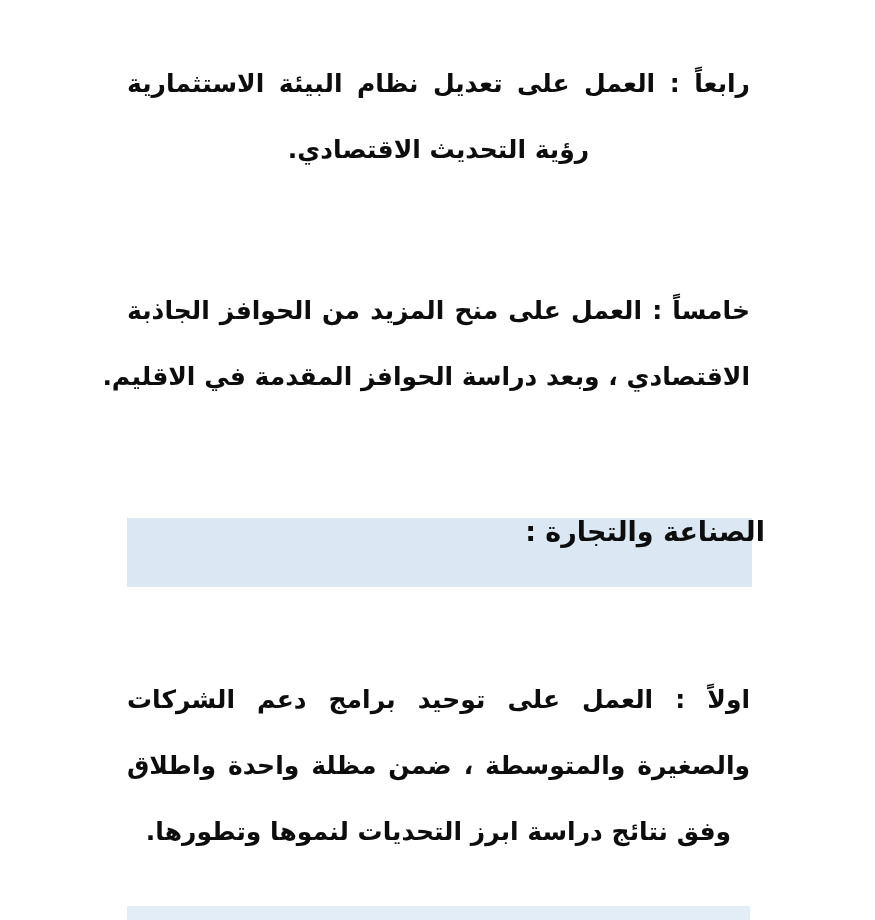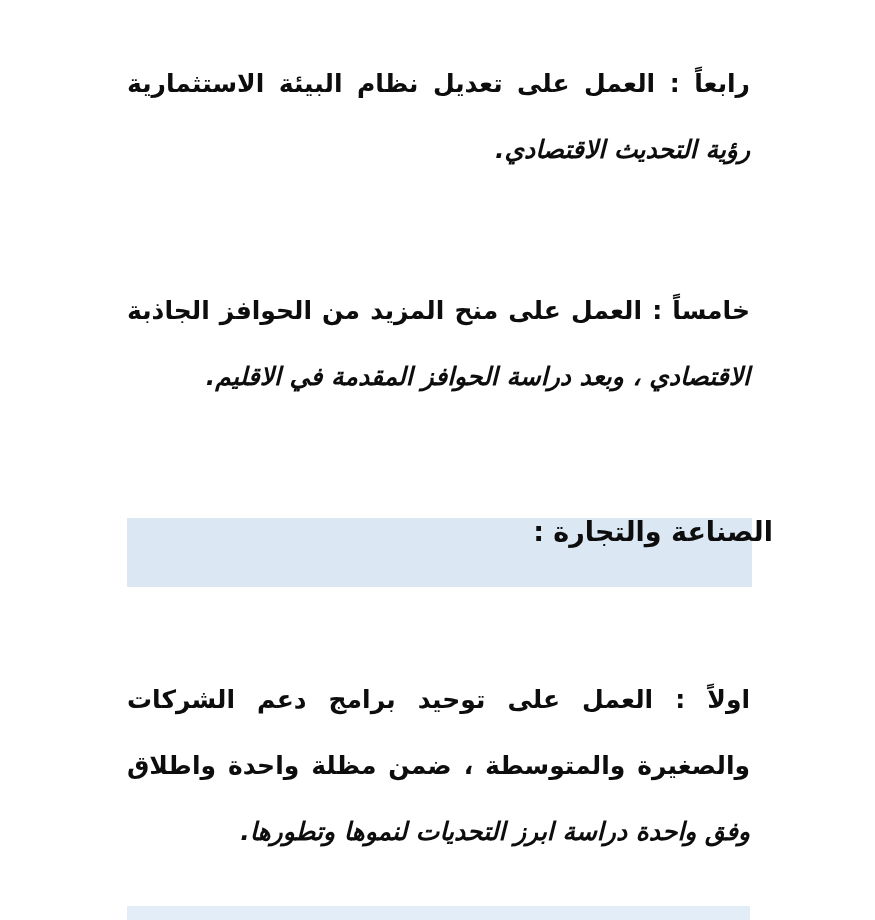--- a/index.html
+++ b/index.html
@@ -33,40 +33,39 @@
   }
   
   .para .line.fill {
     text-align: justify;
     text-align-last: justify;
     white-space: normal;
     overflow: hidden;
   }
   
   .para .line.last {
-    text-align: right;
-    font-style: italic;
+    text-align: center;
   }
   .p-fourth { top: 51px; }
   .p-fifth  { top: 278px; }
   .p-first  { top: 667px; }
 
   
   .section-band {
     position: absolute;
     top: 518px;
     left: 127px;
     width: 625px;
     height: 69px;
   }
   .section-header {
     position: absolute;
     top: 504px;
     left: 127px;
-    right: 102px;
+    right: 110px;
     direction: rtl;
     text-align: right;
     font-size: 27px;
     line-height: 56px;
     white-space: nowrap;
   }
 
   
   .next-band {
     position: absolute;
@@ -90,18 +89,18 @@
     <div class="line fill">خامساً : العمل على منح المزيد من الحوافز الجاذبة للاستثمار في</div>
     <div class="line last">الاقتصادي ، وبعد دراسة الحوافز المقدمة في الاقليم.</div>
   </div>
 
   <div class="section-band" style="background: rgb(219, 232, 244);"></div>
   <div class="section-header">الصناعة والتجارة :</div>
 
   <div class="para p-first">
     <div class="line fill">اولاً : العمل على توحيد برامج دعم الشركات متناهية الصغر</div>
     <div class="line fill">والصغيرة والمتوسطة ، ضمن مظلة واحدة واطلاق برامج دعم</div>
-    <div class="line last">وفق واحدة دراسة ابرز التحديات لنموها وتطورها.</div>
+    <div class="line last">وفق نتائج دراسة ابرز التحديات لنموها وتطورها.</div>
   </div>
 
   <div class="next-band" style="background: rgb(226, 237, 247);"></div>
 
 </div>
 
 </body></html>

